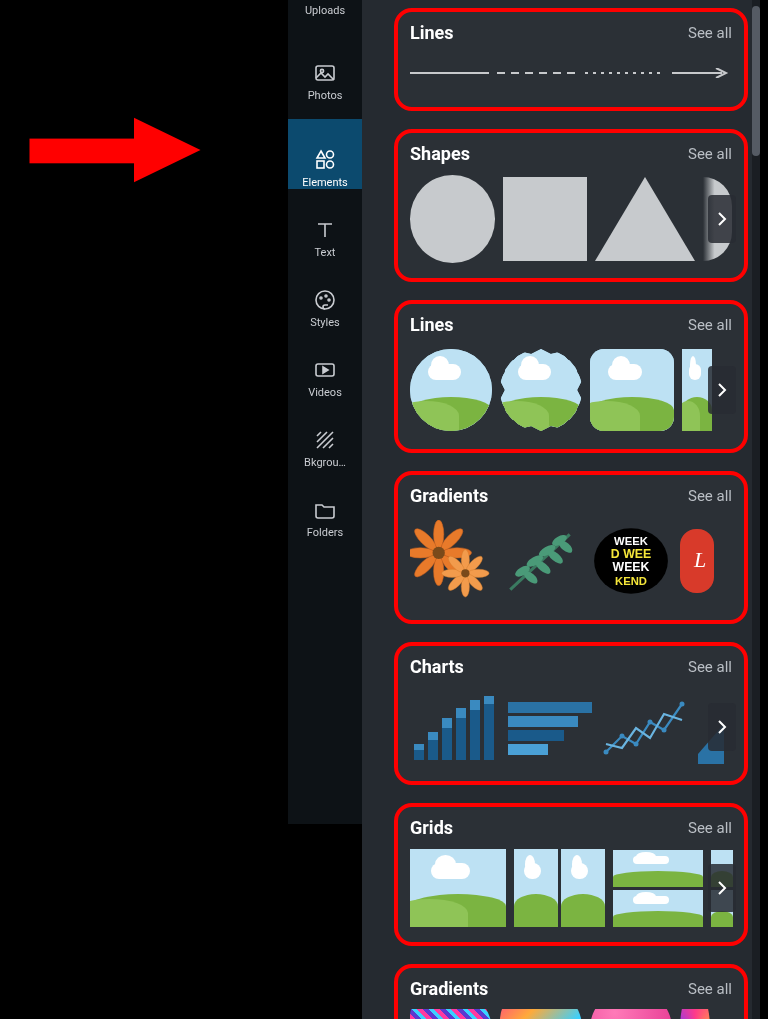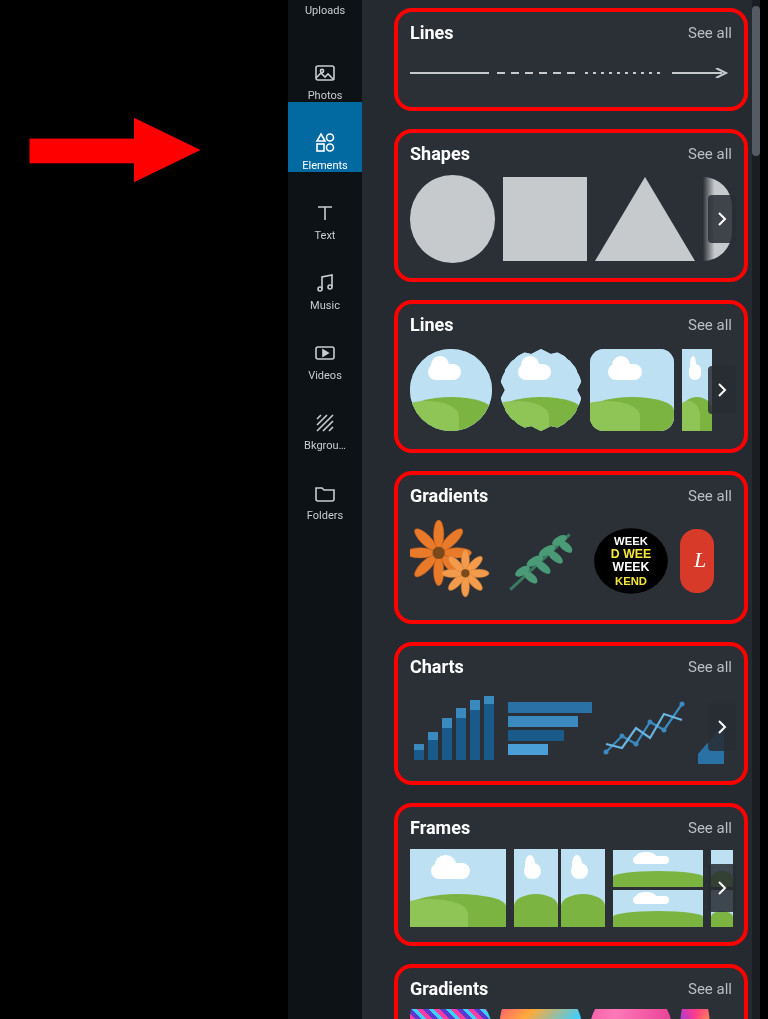--- a/index.html
+++ b/index.html
@@ -21,21 +21,21 @@
     height: 80px;
   }
   .arrow-annotation svg { width: 100%; height: 100%; }
 
   
   .sidebar {
     position: absolute;
     left: 288px;
     top: 0;
     width: 74px;
-    height: 1019px;
+    height: 824px;
     background: #0d1216;
     display: flex;
     flex-direction: column;
     align-items: center;
     color: #d8dce0;
     font-size: 11px;
     padding-top: 4px;
   }
   .nav-item {
     width: 74px;
@@ -43,22 +43,23 @@
     display: flex;
     flex-direction: column;
     align-items: center;
     justify-content: flex-end;
     gap: 4px;
     cursor: pointer;
     color: #c9ccd1;
   }
   .nav-item.no-icon { height: 28px; justify-content: flex-start; }
   .nav-item.active {
-    background: #0369a1;
+    background: #0c4a6e;
     color: #fff;
+    margin-top: 17px;
   }
   .nav-item .icon { width: 24px; height: 24px; display:flex; align-items:center; justify-content:center; }
   .nav-item .label { font-size: 11px; }
 
   
   .panel {
     position: absolute;
     left: 362px;
     top: 0;
     width: 398px;
@@ -220,31 +221,33 @@
 
   <div class="nav-item">
     <span class="icon">
       <svg width="24" height="24" viewBox="0 0 24 24" fill="none" stroke="#c9ccd1" stroke-width="1.6">
           <path d="M5 6h14M12 6v13"></path>
         </svg>
     </span>
     <span class="label">Text</span>
   </div>
 
-
   <div class="nav-item">
     <span class="icon">
       <svg width="24" height="24" viewBox="0 0 24 24" fill="none" stroke="#c9ccd1" stroke-width="1.6">
-          <path d="M9 18V6l10-2v12"></path>
-          <circle cx="7" cy="18" r="2"></circle>
-          <circle cx="17" cy="16" r="2"></circle>
+          <circle cx="12" cy="12" r="9"></circle>
+          <circle cx="8" cy="10" r="1"></circle>
+          <circle cx="13" cy="8" r="1"></circle>
+          <circle cx="16" cy="12" r="1"></circle>
+          <path d="M12 21c-1 0-2-1-2-2s1-2 2-2h3"></path>
         </svg>
     </span>
-    <span class="label">Music</span>
-  </div>
+    <span class="label">Styles</span>
+  </div>
+
 
   <div class="nav-item">
     <span class="icon">
       <svg width="24" height="24" viewBox="0 0 24 24" fill="none" stroke="#c9ccd1" stroke-width="1.6">
           <rect x="3" y="6" width="18" height="12" rx="2"></rect>
           <path d="M10 9l5 3-5 3z" fill="#c9ccd1"></path>
         </svg>
     </span>
     <span class="label">Videos</span>
   </div>
@@ -471,21 +474,21 @@
         <div class="next-btn">
             <svg width="10" height="16" viewBox="0 0 10 16" fill="none" stroke-width="2">
               <polyline points="2,2 8,8 2,14"></polyline>
             </svg>
           </div>
       </div>
     </div>
 
     <div class="category">
       <div class="cat-header">
-        <span class="cat-title">Frames</span>
+        <span class="cat-title">Grids</span>
         <span class="see-all">See all</span>
       </div>
       <div class="cat-body">
         <div class="grid-thumb">
           <div class="frame" style="width:96px;">
               <div class="sky"></div>
               <div class="cloud"></div>
               <div class="ground"></div>
               <div class="ground2"></div>
             </div>

